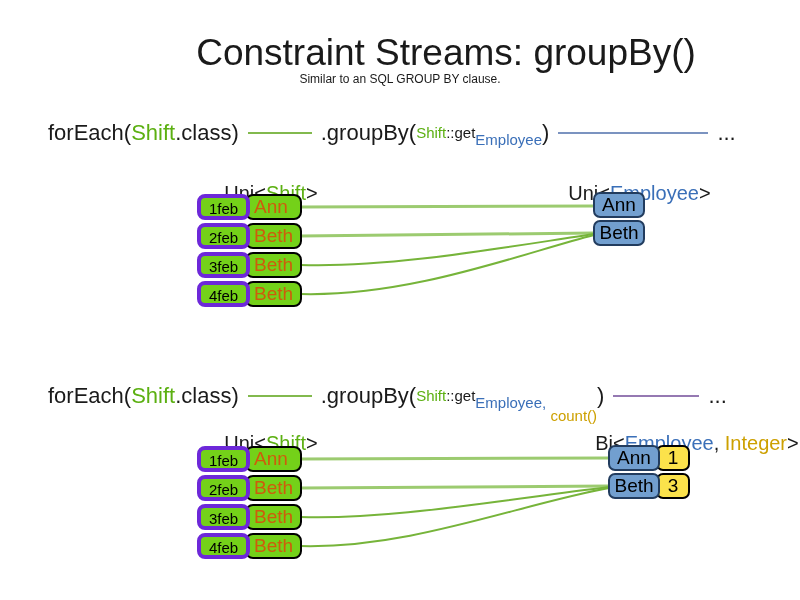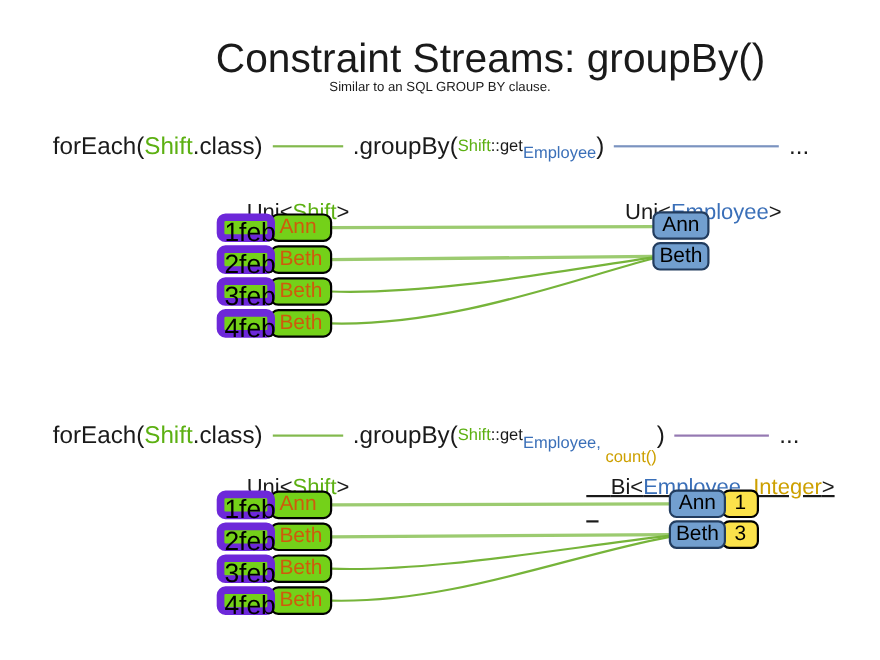--- a/index.html
+++ b/index.html
@@ -23,30 +23,30 @@
   .yellow { color:var(--yellow-text);margin-top:40px; }
   .seg { align-self:center; height:2px; }
   .seg-green  { width:64px;  margin:0 9px; background:var(--green-line); }
   .seg-blue   { width:150px; margin:0 9px; background:var(--blue-line); }
   .seg-purple { width:86px;  margin:0 9px; background:var(--purple-line); }
 
   .typelabel { position:absolute; font-size:20px; white-space:pre; }
   #label-uni-shift-1    { left:202px; top:159px; }
   #label-uni-employee   { left:546px; top:159px; }
   #label-uni-shift-2    { left:202px; top:409px; }
-  #label-bi-emp-int     { left:533px; top:409px;text-decoration:underline; }
+  #label-bi-emp-int     { left:573px; top:409px; }
 
   
   .shift-table { position:absolute; left:197px; z-index:2; }
   #table1 { top:194px; }
   #table2 { top:446px; }
   .shift-row { display:flex; height:26px; margin-bottom:3px; }
   .datebox {
     box-sizing:border-box; width:53px; height:26px; background:var(--green-box);
-    border:7px solid #6d28d9; border-radius:8px; font-size:24px; line-height:21px;
+    border:4px solid #6d28d9; border-radius:8px; font-size:15px; line-height:21px;
     color:#000; text-align:center; position:relative; z-index:2;
   }
   .namebox {
     box-sizing:border-box; width:57px; height:26px; margin-left:-5px;
     background:var(--green-box); border:2px solid #000; border-radius:8px;
     font-size:19px; line-height:21px; color:var(--orange-text); padding-left:7px;
     position:relative; z-index:1;
   }
 
   

